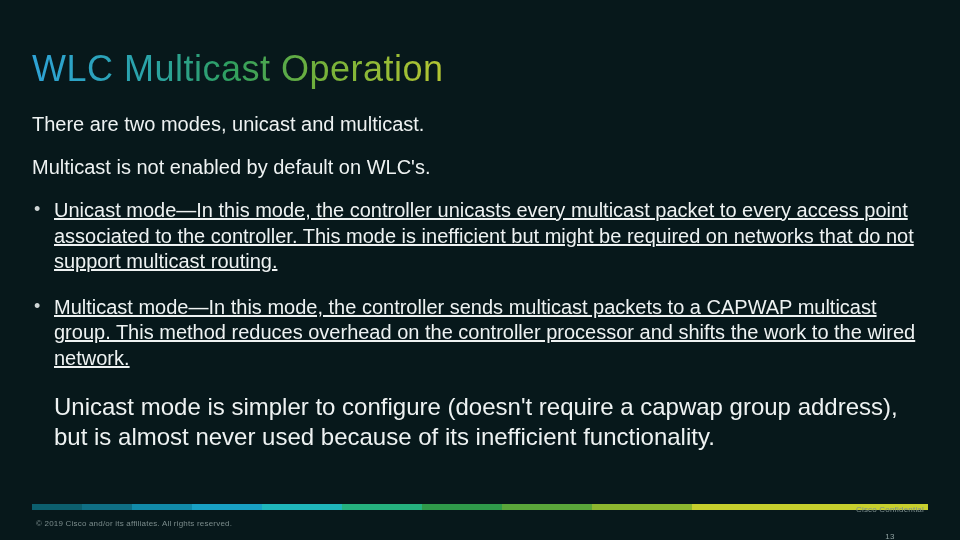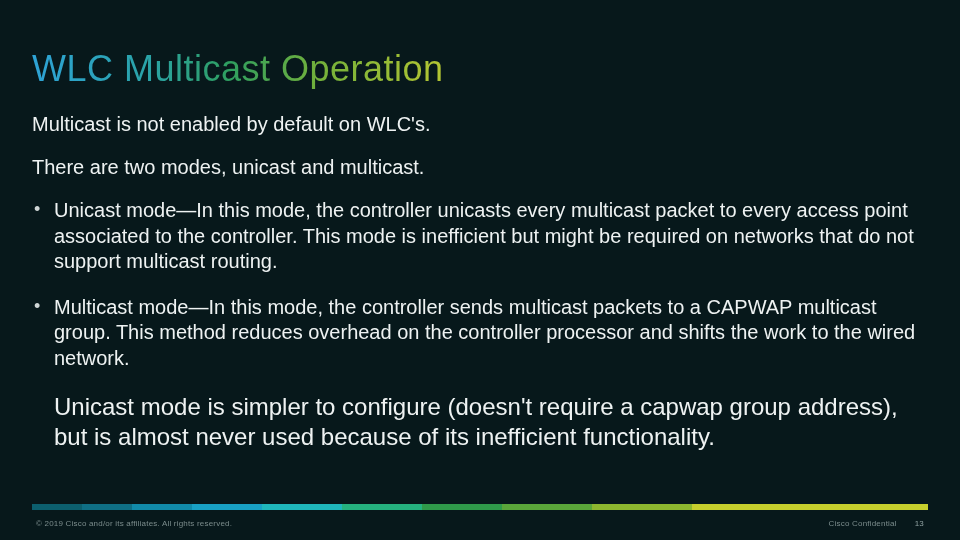--- a/index.html
+++ b/index.html
@@ -48,20 +48,21 @@
     padding: 0;
     margin: 6px 0 0 0;
   }
   .bullets > li {
     position: relative;
     padding-left: 22px;
     font-size: 20px;
     line-height: 1.28;
     color: #eef2f2;
     margin-bottom: 20px;
+    text-decoration: underline;
   }
   .bullets > li::before {
     content: "•";
     position: absolute;
     left: 2px;
     top: 0;
     color: #cfd6d6;
     font-size: 18px;
     line-height: 1.3;
   }
@@ -101,35 +102,36 @@
     align-items: center;
     justify-content: space-between;
     font-size: 8px;
     color: #7b8c8c;
     letter-spacing: 0.2px;
   }
   .footer .right {
     display: flex;
     align-items: center;
     gap: 18px;
+    flex-direction: column;
   }
   .page-num {
     color: #8fa1a1;
   }
 </style>
 </head>
 <body>
 
 <div class="slide">
 
   <div class="title">WLC Multicast Operation</div>
 
   <div class="body">
+    <p class="para">There are two modes, unicast and multicast.</p>
     <p class="para">Multicast is not enabled by default on WLC's.</p>
-    <p class="para">There are two modes, unicast and multicast.</p>
 
     <ul class="bullets">
       <li>Unicast mode—In this mode, the controller unicasts every multicast packet to every access point associated to the controller. This mode is inefficient but might be required on networks that do not support multicast routing.</li>
       <li>Multicast mode—In this mode, the controller sends multicast packets to a CAPWAP multicast group. This method reduces overhead on the controller processor and shifts the work to the wired network.</li>
     </ul>
 
     <p class="tail-para">Unicast mode is simpler to configure (doesn't require a capwap group address), but is almost never used because of its inefficient functionality.</p>
   </div>
 
   <div class="brand-bar">

